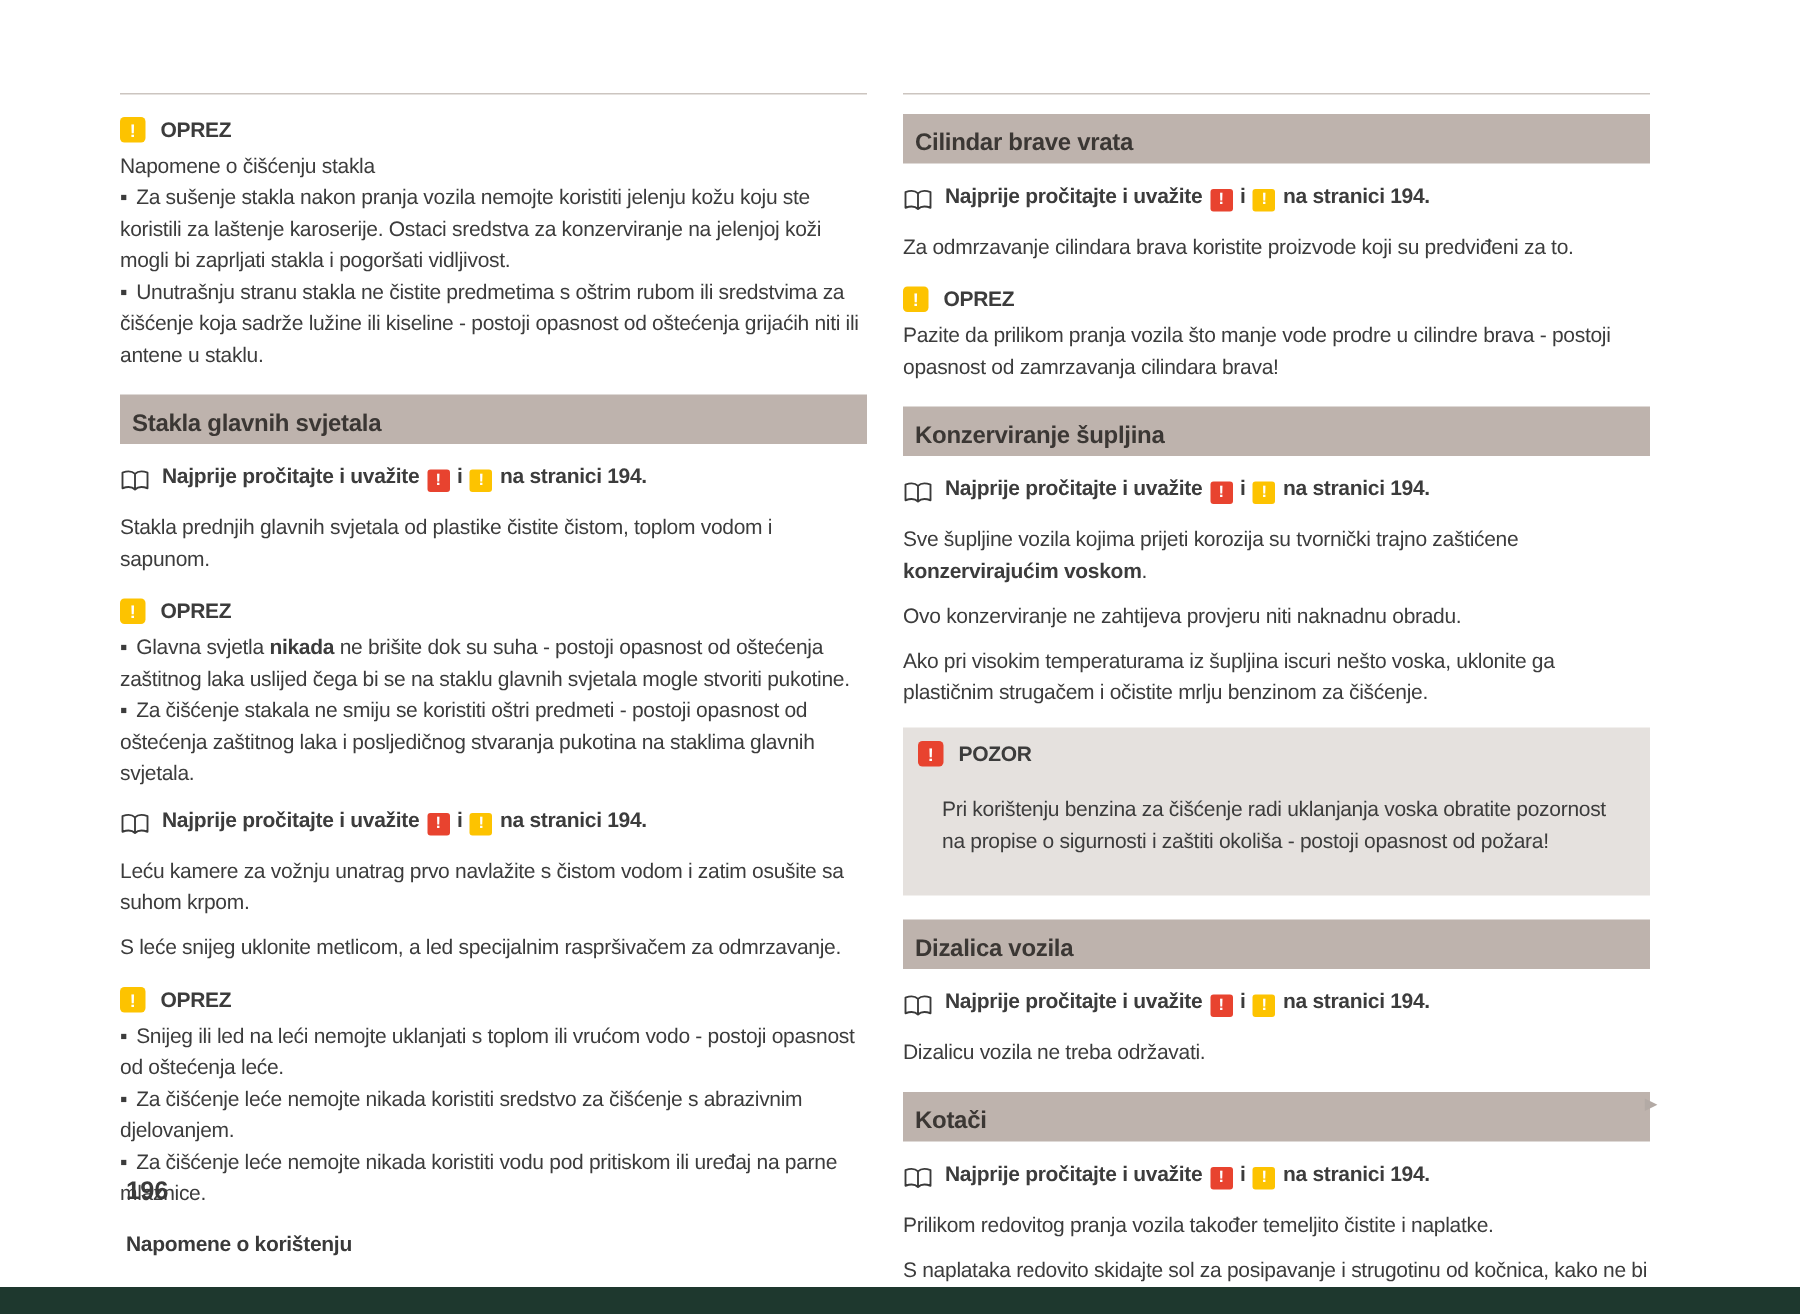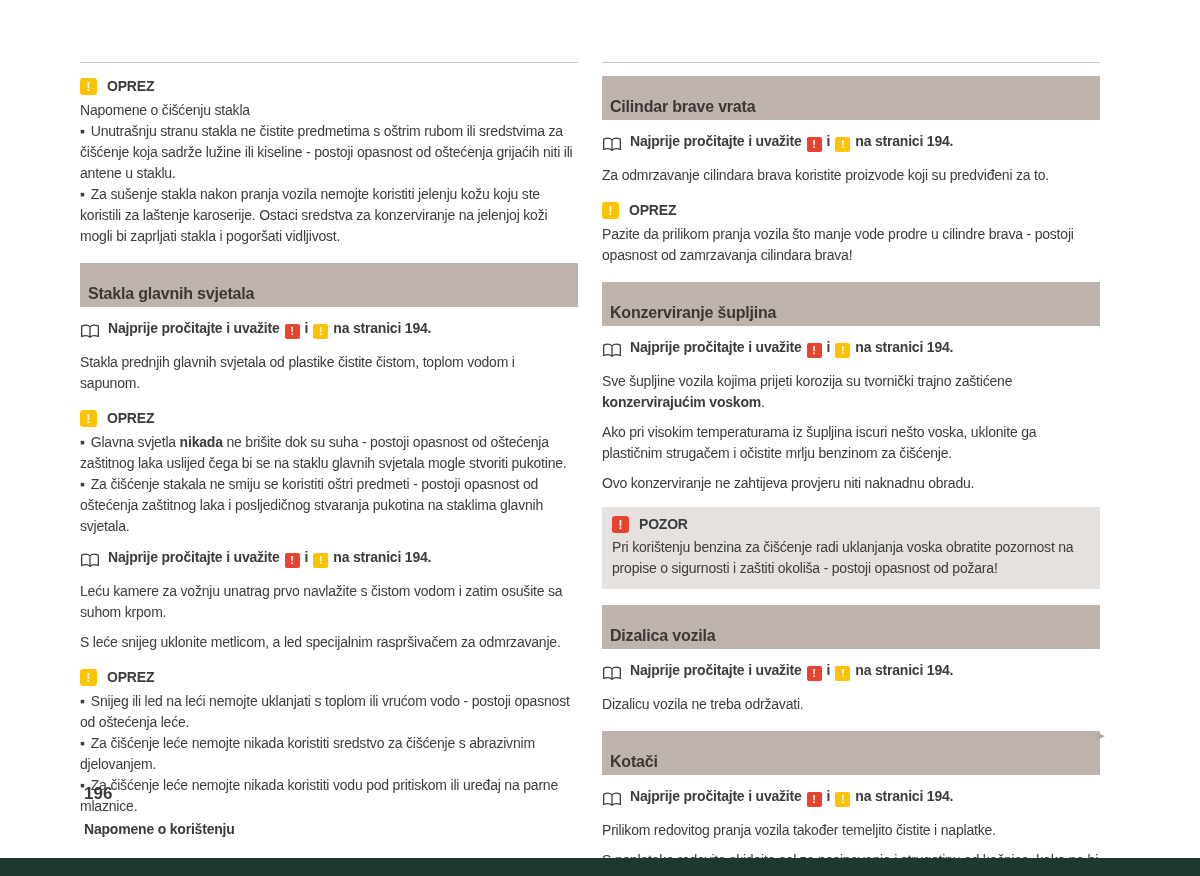--- a/index.html
+++ b/index.html
@@ -8,42 +8,42 @@
     background:#ffffff;
     font-family:"Liberation Sans","DejaVu Sans",sans-serif;
     color:#3c3c3c;
   }
   .page{display:flex;gap:24px;padding:62px 100px 0 80px;}
   .col{flex:1;min-width:0;font-size:14px;line-height:21px;letter-spacing:-0.2px;}
   .top-rule{border-top:1px solid #ccc5c0;margin:0 0 13px 0;height:0;}
   .sec-bar{
     background:var(--header_bar,#beb3ad);color:#3b3734;
     font-weight:bold;font-size:16px;line-height:20px;
-    padding:21px 8px 3px 8px;margin:16px 0 11px 0;letter-spacing:-0.2px;
+    padding:10px 8px 3px 8px;margin:16px 0 11px 0;letter-spacing:-0.2px;
   }
   .sec-bar.first{margin-top:0;}
   .readref{display:flex;align-items:flex-end;gap:5px;font-weight:bold;margin:0 0 13px 0;white-space:nowrap;}
   .book{display:inline-flex;margin-right:3px;flex:0 0 auto;}
   .wicon{
     display:inline-flex;width:15px;height:15px;border-radius:2px;
     align-items:center;justify-content:center;
     color:#fff;font-weight:bold;font-size:11px;line-height:1;flex:0 0 auto;letter-spacing:0;
   }
   .wicon.red{background:var(--red,#e8432f);}
   .wicon.yellow{background:var(--yellow,#fdc300);}
   .wicon.big{width:17px;height:17px;font-size:12px;border-radius:3px;}
   .caution{margin:14px 0 10px 0;}
   .c-head{display:flex;align-items:center;gap:10px;font-weight:bold;margin:0 0 3px 0;}
   p{margin:0 0 9px 0;}
   p.tight{margin:0;}
   p.bullet{margin:0;}
   p.bullet::before{content:"▪";margin-right:6px;}
   .note-box{background:var(--note_bg,#e5e1de);padding:7px 10px 10px 10px;margin:13px 0 11px 0;}
   .note-box .c-head{margin-bottom:2px;}
-  .note-box p{margin:0;}
+  .note-box p{margin:16px;}
   .subhead{font-weight:bold;}
   .footer{position:absolute;left:84px;top:784px;display:flex;align-items:baseline;gap:17px;font-weight:bold;color:#3a3a3a;flex-direction:column;}
   .footer .pageno{font-size:17px;letter-spacing:0;}
   .footer .chapter{font-size:14px;letter-spacing:-0.2px;}
   .cont-arrow{position:absolute;right:95px;top:729px;color:#b3aaa5;font-size:11px;}
   .bottom-bar{position:absolute;left:0;right:0;bottom:0;height:18px;background:var(--bottom_bar,#1e382e);}
   b{letter-spacing:-0.2px;}
 </style>
 </head>
 <body>
@@ -52,22 +52,22 @@
 
   <div class="col">
     <div class="top-rule"></div>
 
     <div class="caution" style="margin-top:0">
       <div class="c-head">
         <span class="wicon yellow big">!</span>
         <span>OPREZ</span>
       </div>
       <p class="tight">Napomene o čišćenju stakla</p>
+      <p class="bullet">Za sušenje stakla nakon pranja vozila nemojte koristiti jelenju kožu koju ste koristili za laštenje karoserije. Ostaci sredstva za konzerviranje na jelenjoj koži mogli bi zaprljati stakla i pogoršati vidljivost.</p>
       <p class="bullet">Unutrašnju stranu stakla ne čistite predmetima s oštrim rubom ili sredstvima za čišćenje koja sadrže lužine ili kiseline - postoji opasnost od oštećenja grijaćih niti ili antene u staklu.</p>
-      <p class="bullet">Za sušenje stakla nakon pranja vozila nemojte koristiti jelenju kožu koju ste koristili za laštenje karoserije. Ostaci sredstva za konzerviranje na jelenjoj koži mogli bi zaprljati stakla i pogoršati vidljivost.</p>
     </div>
 
     <div class="sec-bar">Stakla glavnih svjetala</div>
     <div class="readref">
       <span class="book">
         <svg width="20" height="15" viewBox="0 0 24 18">
             <path d="M2 2.5 C6 1 10 1.5 12 3.5 C14 1.5 18 1 22 2.5 L22 15 C18 13.5 14 14 12 16 C10 14 6 13.5 2 15 Z M12 3.5 L12 16" fill="none" stroke="#3a3a3a" stroke-width="1.5" stroke-linejoin="round"></path>
           </svg>
       </span>
       <span>Najprije pročitajte i uvažite</span>
@@ -146,22 +146,22 @@
             <path d="M2 2.5 C6 1 10 1.5 12 3.5 C14 1.5 18 1 22 2.5 L22 15 C18 13.5 14 14 12 16 C10 14 6 13.5 2 15 Z M12 3.5 L12 16" fill="none" stroke="#3a3a3a" stroke-width="1.5" stroke-linejoin="round"></path>
           </svg>
       </span>
       <span>Najprije pročitajte i uvažite</span>
       <span class="wicon red">!</span>
       <span>i</span>
       <span class="wicon yellow">!</span>
       <span>na stranici 194.</span>
     </div>
     <p><span>Sve šupljine vozila kojima prijeti korozija su tvornički trajno zaštićene </span><b>konzervirajućim voskom</b><span>.</span></p>
+    <p>Ovo konzerviranje ne zahtijeva provjeru niti naknadnu obradu.</p>
     <p>Ako pri visokim temperaturama iz šupljina iscuri nešto voska, uklonite ga plastičnim strugačem i očistite mrlju benzinom za čišćenje.</p>
-    <p>Ovo konzerviranje ne zahtijeva provjeru niti naknadnu obradu.</p>
 
     <div class="note-box">
       <div class="c-head">
         <span class="wicon red big">!</span>
         <span>POZOR</span>
       </div>
       <p>Pri korištenju benzina za čišćenje radi uklanjanja voska obratite pozornost na propise o sigurnosti i zaštiti okoliša - postoji opasnost od požara!</p>
     </div>
 
     <div class="sec-bar">Dizalica vozila</div>

